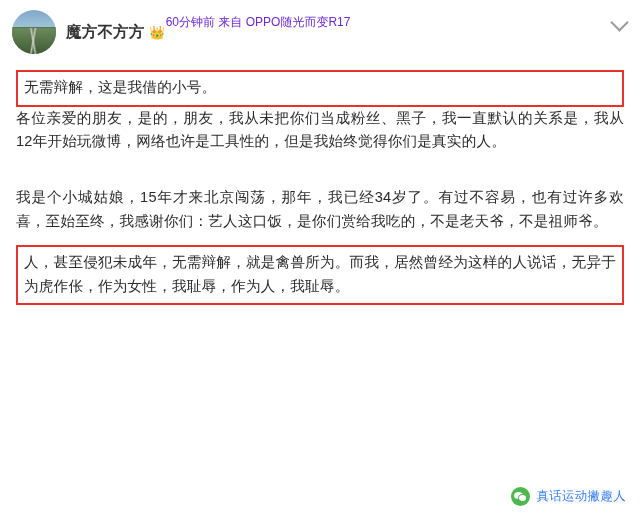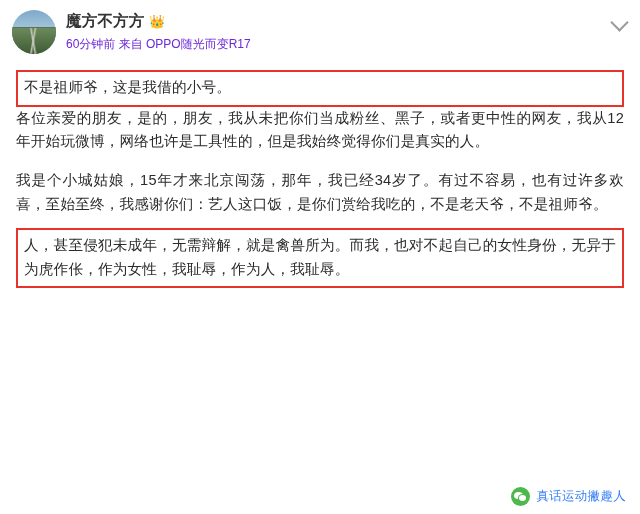--- a/index.html
+++ b/index.html
@@ -45,21 +45,21 @@
   }
   .avatar .sky-line {
     position: absolute;
     top: 38%; left: 0; right: 0;
     height: 2px;
     background: rgba(60,80,60,0.5);
   }
   .header-text {
     margin-left: 10px;
     display: flex;
-    flex-direction: column;
+    flex-direction: row;
     justify-content: center;
     min-height: 44px;
   }
   .name-row {
     display: flex;
     align-items: center;
     gap: 5px;
   }
   .username {
     font-size: 15.5px;
@@ -93,21 +93,21 @@
   }
   .para {
     font-size: 14.6px;
     line-height: 1.62;
     color: #2b2b2b;
     margin: 0;
     text-align: justify;
     letter-spacing: .2px;
   }
   .para + .para {
-    margin-top: 15px;
+    margin-top: 32px;
   }
   .boxed {
     border: 2px solid #e8322a;
     padding: 4px 6px 5px 6px;
     margin-top: 12px;
   }
   .boxed .para {
     margin: 0;
   }
   .box-first {
@@ -171,30 +171,30 @@
         <span class="badge-icon">👑</span>
       </div>
       <div class="meta">60分钟前  来自 OPPO随光而变R17</div>
     </div>
     <div class="chevron"></div>
   </div>
 
   <div class="post-body">
 
     <div class="boxed box-first">
-      <p class="para">不是祖师爷，这是我借的小号。</p>
-    </div>
-
-    <p class="para">各位亲爱的朋友，是的，朋友，我从未把你们当成粉丝、黑子，或者更中性的网友，我从12年开始玩微博，网络也许是工具性的，但是我始终觉得你们是真实的人。</p>
+      <p class="para">无需辩解，这是我借的小号。</p>
+    </div>
+
+    <p class="para">各位亲爱的朋友，是的，朋友，我从未把你们当成粉丝、黑子，我一直默认的关系是，我从12年开始玩微博，网络也许是工具性的，但是我始终觉得你们是真实的人。</p>
 
     <p class="para">我是个小城姑娘，15年才来北京闯荡，那年，我已经34岁了。有过不容易，也有过许多欢喜，至始至终，我感谢你们：艺人这口饭，是你们赏给我吃的，不是老天爷，不是祖师爷。</p>
 
 
     <div class="boxed">
-      <p class="para">人，甚至侵犯未成年，无需辩解，就是禽兽所为。而我，也对不起自己的女性身份，无异于为虎作伥，作为女性，我耻辱，作为人，我耻辱。</p>
+      <p class="para">人，甚至侵犯未成年，无需辩解，就是禽兽所为。而我，居然曾经为这样的人说话，无异于为虎作伥，作为女性，我耻辱，作为人，我耻辱。</p>
     </div>
 
 
   </div>
 
   <div class="footer">
     <span class="wechat-icon"></span>
     <span class="footer-text">真话运动撇趣人</span>
   </div>
 

